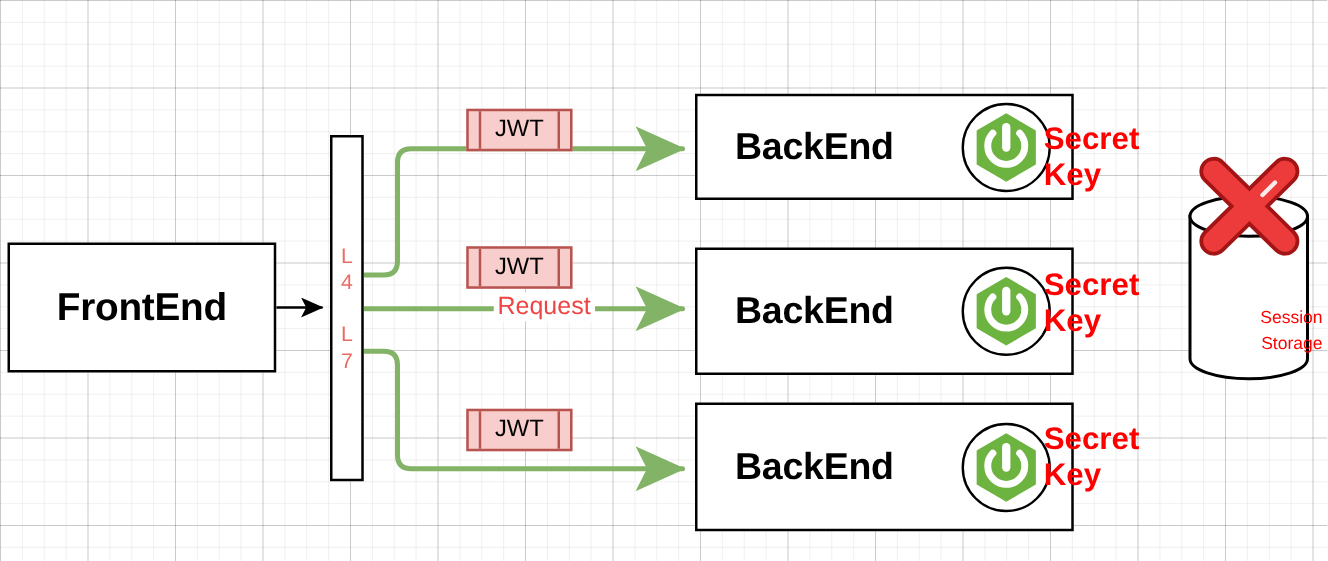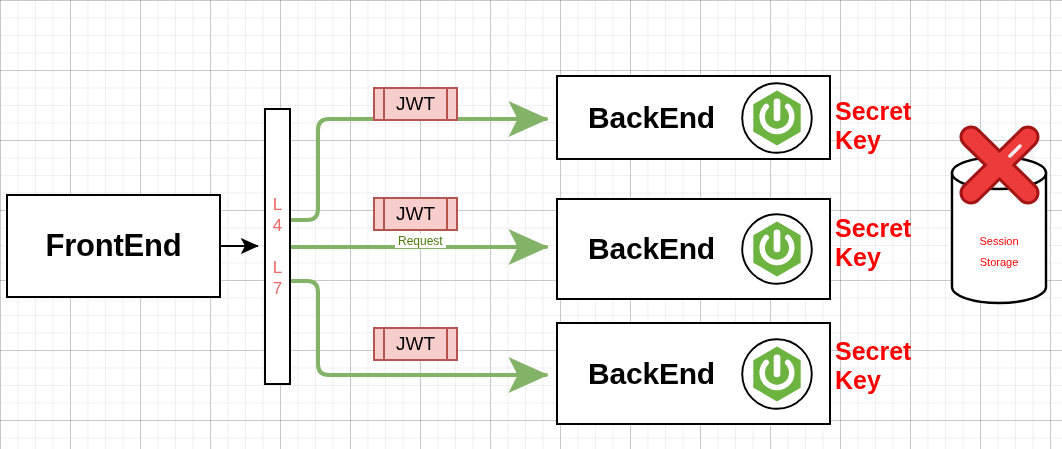--- a/index.html
+++ b/index.html
@@ -65,21 +65,21 @@
   .jwt .bar.right{right:8px;}
   .jwt .jwt-label{
     font-size:19px;color:#000000;position:relative;z-index:2;
   }
   #jwt1{left:373px;top:87px;}
   #jwt2{left:373px;top:197px;}
   #jwt3{left:373px;top:327px;}
 
   
   .backend{
-    left:556px;width:275px;height:85px;
+    left:556px;width:303px;height:85px;
     justify-content:flex-start;
     padding-left:30px;
   }
   .backend .box-label{font-size:30px;}
   #backend1{top:75px;height:85px;}
   #backend2{top:198px;height:102px;}
   #backend3{top:322px;height:103px;}
 
   
   .springlogo{position:absolute;right:15px;top:50%;transform:translateY(-50%);}
@@ -89,29 +89,29 @@
     color:#ff0000;font-size:25px;font-weight:bold;
     line-height:29px;width:110px;
     white-space:pre-line;
   }
   #secret1{left:835px;top:97px;}
   #secret2{left:835px;top:214px;}
   #secret3{left:835px;top:337px;}
 
   
   #request-label{
-    left:395px;top:234px;font-size:12px;color:#4d7c0f;
+    left:395px;top:234px;font-size:20px;color:#ef4444;
     background:#ffffff;padding:0 3px;
   }
 
   
   #sessionstorage{left:940px;top:135px;width:118px;height:185px;}
   .store-label{
-    position:absolute;left:0;right:0;top:96px;
-    text-align:center;color:#ff0000;font-size:11px;line-height:21px;
+    position:absolute;left:0;right:0;top:108px;
+    text-align:right;color:#ff0000;font-size:14px;line-height:21px;
     white-space:pre-line;
   }
 
   svg{display:block;overflow:visible;}
   #wires{position:absolute;left:0;top:0;width:1062px;height:449px;pointer-events:none;}
 </style>
 </head>
 <body>
 
 <div id="canvas">

